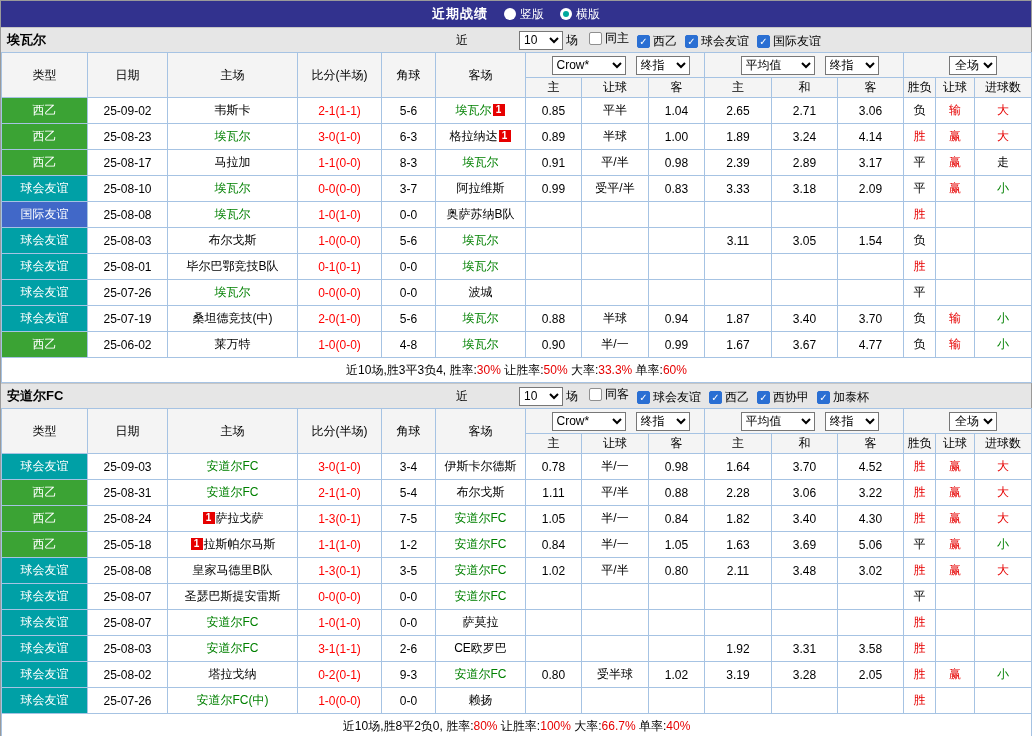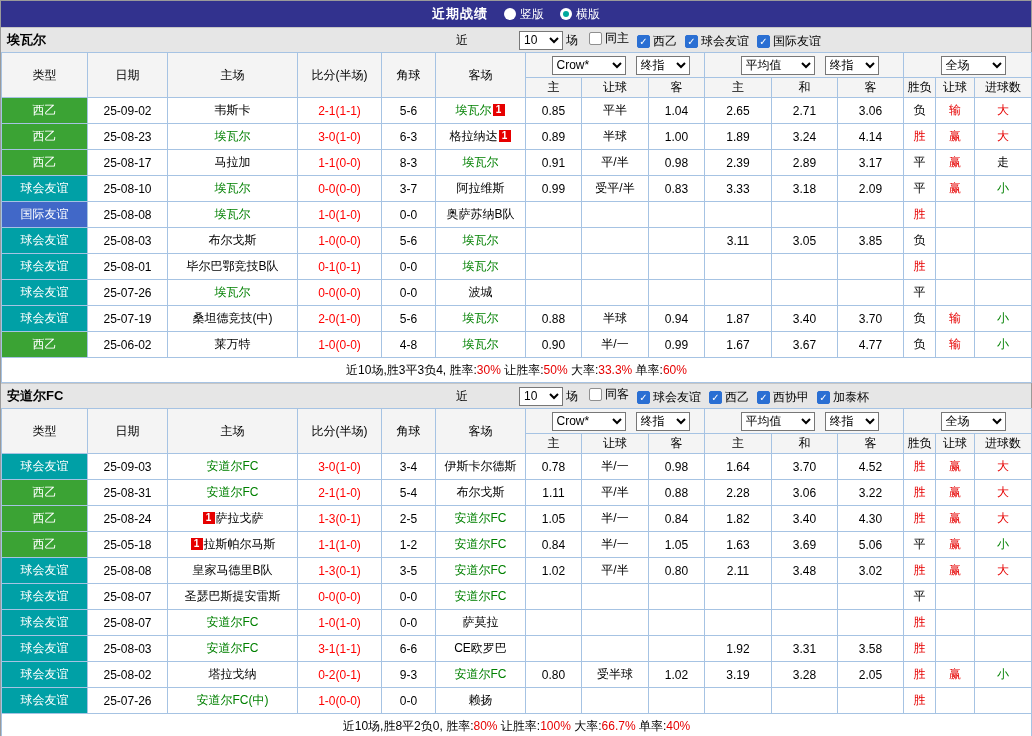--- a/index.html
+++ b/index.html
@@ -53,21 +53,21 @@
   }
   .cb.on { background: #2a6fd3; border-color: #2a6fd3; }
 
   select {
     font-size: 12px; height: 19px; border: 1px solid #777; background: #fff;
     font-family: "Liberation Sans", "DejaVu Sans", sans-serif;
   }
   .count-select { width: 44px; margin-left: 48px; }
   .s-g1a, .s-g2a { width: 74px; }
   .s-g1b, .s-g2b { width: 54px; }
-  .s-g3a { width: 65px; }
+  .s-g3a { width: 48px; text-align: center; }
   .sel-wrap { display: flex; align-items: center; justify-content: center; gap: 10px; padding-left: 11px; }
 
   
   table { border-collapse: collapse; table-layout: fixed; width: 100%; }
   th, td {
     border: 1px solid #a6c3e3; text-align: center; padding: 0 1px;
     white-space: nowrap; overflow: hidden; font-weight: normal; font-size: 12px;
   }
   thead th { background: #f4f4f4; }
   tr.hdr1 th { height: 25px; }
@@ -271,21 +271,21 @@
               <td>25-08-03</td>
               <td><span class="team-link">布尔戈斯</span></td>
               <td class="score">1-0(0-0)</td>
               <td>5-6</td>
               <td><span class="team-link" style="color: rgb(0, 128, 0);">埃瓦尔</span></td>
               <td></td>
               <td></td>
               <td></td>
               <td>3.11</td>
               <td>3.05</td>
-              <td>3.85</td>
+              <td>1.54</td>
               <td class="c-k">负</td>
               <td></td>
               <td></td>
             </tr>
             <tr>
               <td class="type-cell" style="background: rgb(0, 160, 166);">球会友谊</td>
               <td>25-08-01</td>
               <td><span class="team-link">毕尔巴鄂竞技B队</span></td>
               <td class="score">0-1(0-1)</td>
               <td>0-0</td>
@@ -476,21 +476,21 @@
               <td>3.22</td>
               <td class="c-r">胜</td>
               <td class="c-r">赢</td>
               <td class="c-r">大</td>
             </tr>
             <tr>
               <td class="type-cell" style="background: rgb(59, 163, 52);">西乙</td>
               <td>25-08-24</td>
               <td><span class="badge">1</span><span class="team-link">萨拉戈萨</span></td>
               <td class="score">1-3(0-1)</td>
-              <td>2-5</td>
+              <td>7-5</td>
               <td><span class="team-link" style="color: rgb(0, 128, 0);">安道尔FC</span></td>
               <td>1.05</td>
               <td>半/一</td>
               <td>0.84</td>
               <td>1.82</td>
               <td>3.40</td>
               <td>4.30</td>
               <td class="c-r">胜</td>
               <td class="c-r">赢</td>
               <td class="c-r">大</td>
@@ -561,21 +561,21 @@
               <td></td>
               <td class="c-r">胜</td>
               <td></td>
               <td></td>
             </tr>
             <tr>
               <td class="type-cell" style="background: rgb(0, 160, 166);">球会友谊</td>
               <td>25-08-03</td>
               <td><span class="team-link" style="color: rgb(0, 128, 0);">安道尔FC</span></td>
               <td class="score">3-1(1-1)</td>
-              <td>6-6</td>
+              <td>2-6</td>
               <td><span class="team-link">CE欧罗巴</span></td>
               <td></td>
               <td></td>
               <td></td>
               <td>1.92</td>
               <td>3.31</td>
               <td>3.58</td>
               <td class="c-r">胜</td>
               <td></td>
               <td></td>

